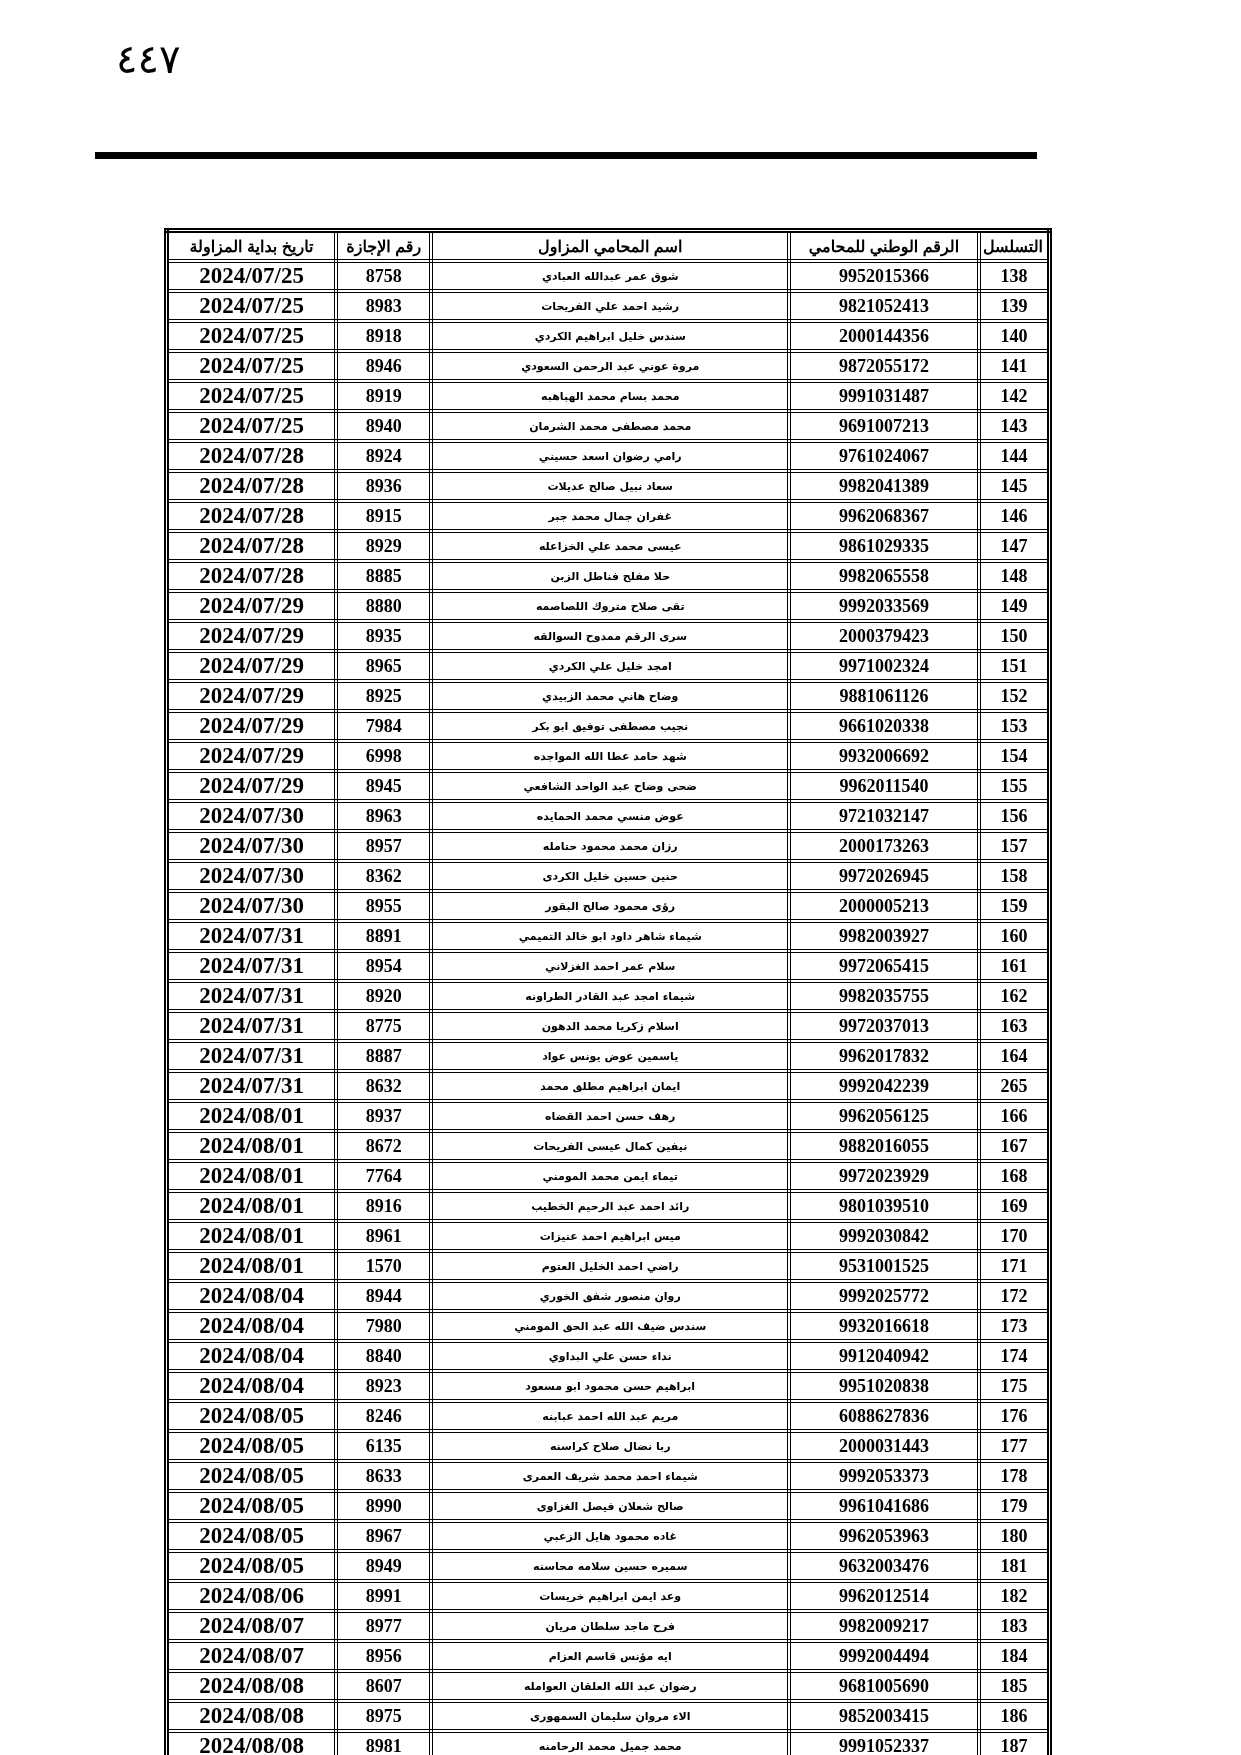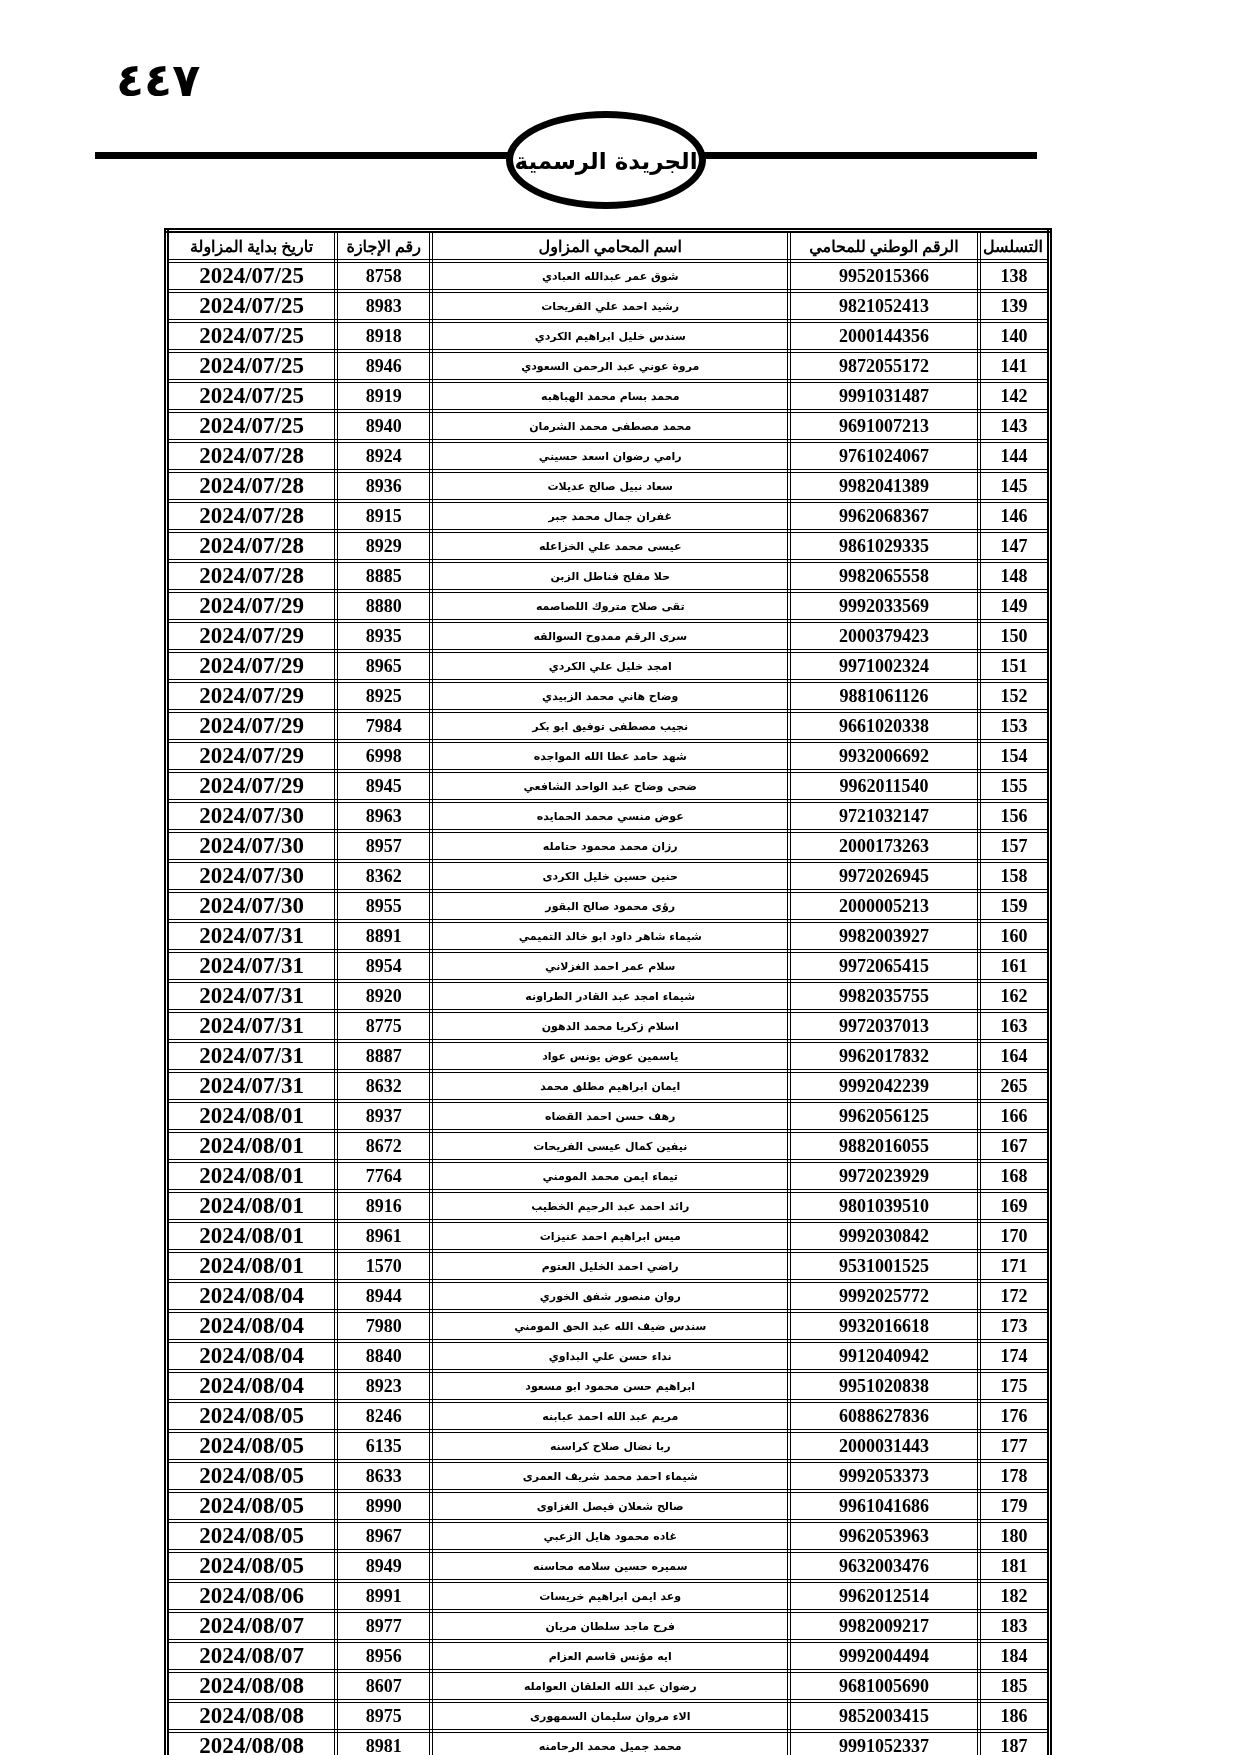--- a/index.html
+++ b/index.html
@@ -5,22 +5,22 @@
   html,body{margin:0;padding:0;background:#e8e8e8;}
   .page{
     position:relative;
     width:1241px;height:1755px;
     background:#ffffff;
     overflow:hidden;
     font-family:"DejaVu Sans",sans-serif;
     color:#000;
   }
   .page-number{
-    position:absolute;left:116px;top:53px;
-    font-size:46px;font-weight:bold;
+    position:absolute;left:116px;top:36px;
+    font-size:40px;font-weight:normal;
     letter-spacing:4px;
     font-family:"DejaVu Sans",sans-serif;
   }
   .masthead-rule{
     position:absolute;left:95px;top:152px;
     width:942px;height:7px;background:#000;
   }
   .masthead-oval{
     position:absolute;left:506px;top:111px;
     width:186px;height:84px;
@@ -46,21 +46,21 @@
     border:4px double #000;
     padding:0 4px;
     overflow:hidden;
     white-space:nowrap;
   }
   table.gazette{border:5px double #000;}
   th{
     height:26px;
     font-size:16px;font-weight:bold;
     text-align:center;
-    font-family:Liberation Serif, serif;
+    font-family:Liberation Sans, sans-serif;
   }
   td{height:23px;text-align:center;}
   td.c-name{
     font-size:11px;font-weight:bold;
     font-family:"DejaVu Sans",sans-serif;
   }
   td.c-num{
     direction:ltr;
     font-size:18px;font-weight:bold;
     font-family:"Liberation Serif","DejaVu Serif",serif;
@@ -78,23 +78,20 @@
 </style>
 </head>
 <body>
 
 <div class="page">
 
   <div class="page-number">٤٤٧</div>
 
   <div class="masthead-rule"></div>
 
-  <div class="masthead-oval">
-    <span class="masthead-title">الجريدة الرسمية</span>
-  </div>
 
   <div class="table-wrap">
     <table class="gazette">
       <colgroup>
         <col class="w-serial">
         <col class="w-national">
         <col class="w-name">
         <col class="w-license">
         <col class="w-date">
       </colgroup>

